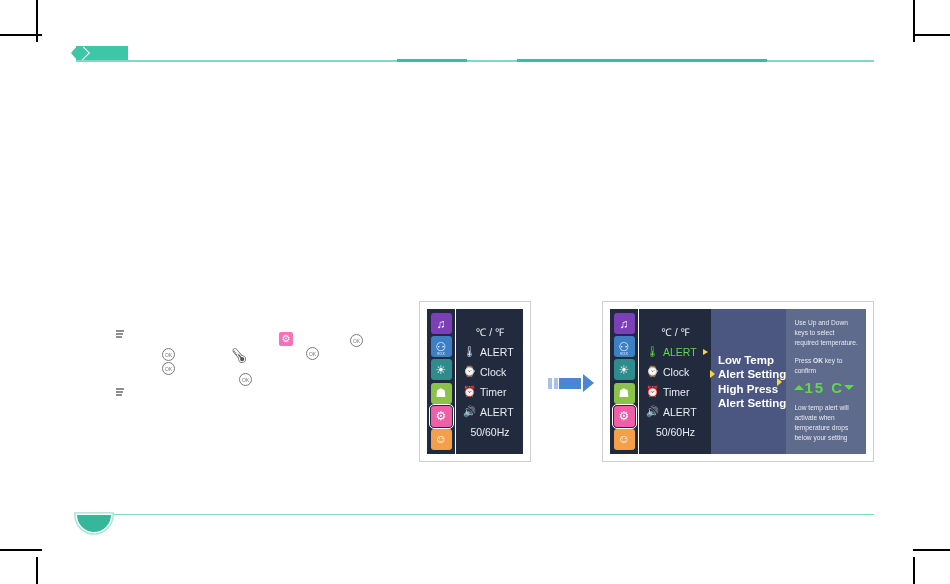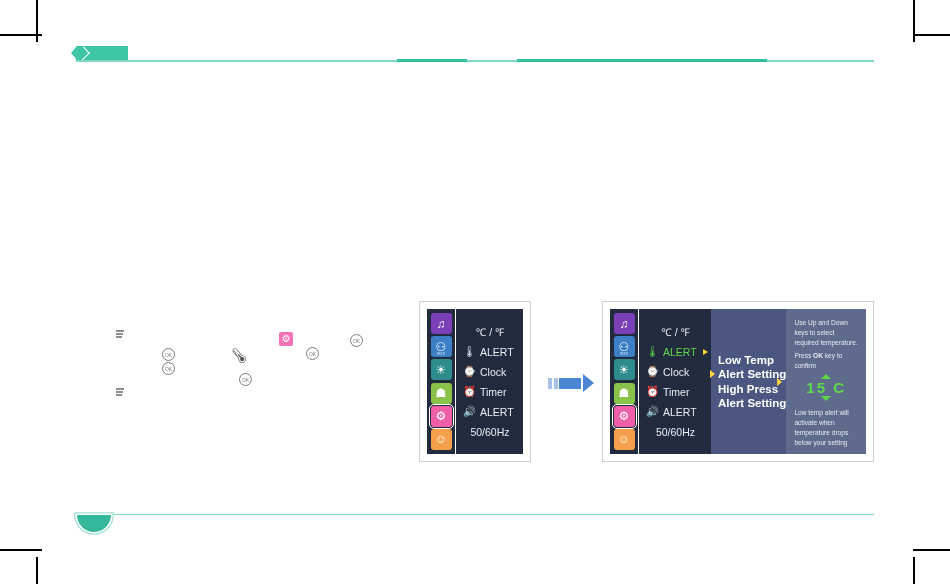--- a/index.html
+++ b/index.html
@@ -141,21 +141,21 @@
   .info{
     flex:1;background:#5f6b8c;color:#e7eaf2;
     padding:9px 8px 6px 8px;box-sizing:border-box;
     display:flex;flex-direction:column;
   }
   .info p{margin:0;font-size:6.6px;line-height:10px;}
   .info .gap{height:8px;}
   .info .confirm{font-size:6.6px;margin:0;}
   .info .confirm b{font-weight:bold;}
   .temp-wrap{
-    display:flex;flex-direction:column;align-items:center;
+    display:flex;flex-direction:row;align-items:center;
     margin:3px 0 3px 0;
   }
   .tri{width:0;height:0;border-left:5px solid transparent;border-right:5px solid transparent;}
   .tri.up{border-bottom:5.5px solid #5ed94a;}
   .tri.down{border-top:5.5px solid #5ed94a;}
   .temp-val{color:#5ed94a;font-size:15px;font-weight:bold;letter-spacing:2px;line-height:17px;}
   .info .foot{font-size:6.6px;line-height:10px;margin-top:4px;}
 
   
   .arrow{position:absolute;left:548px;top:374px;display:flex;align-items:center;gap:1.5px;}

